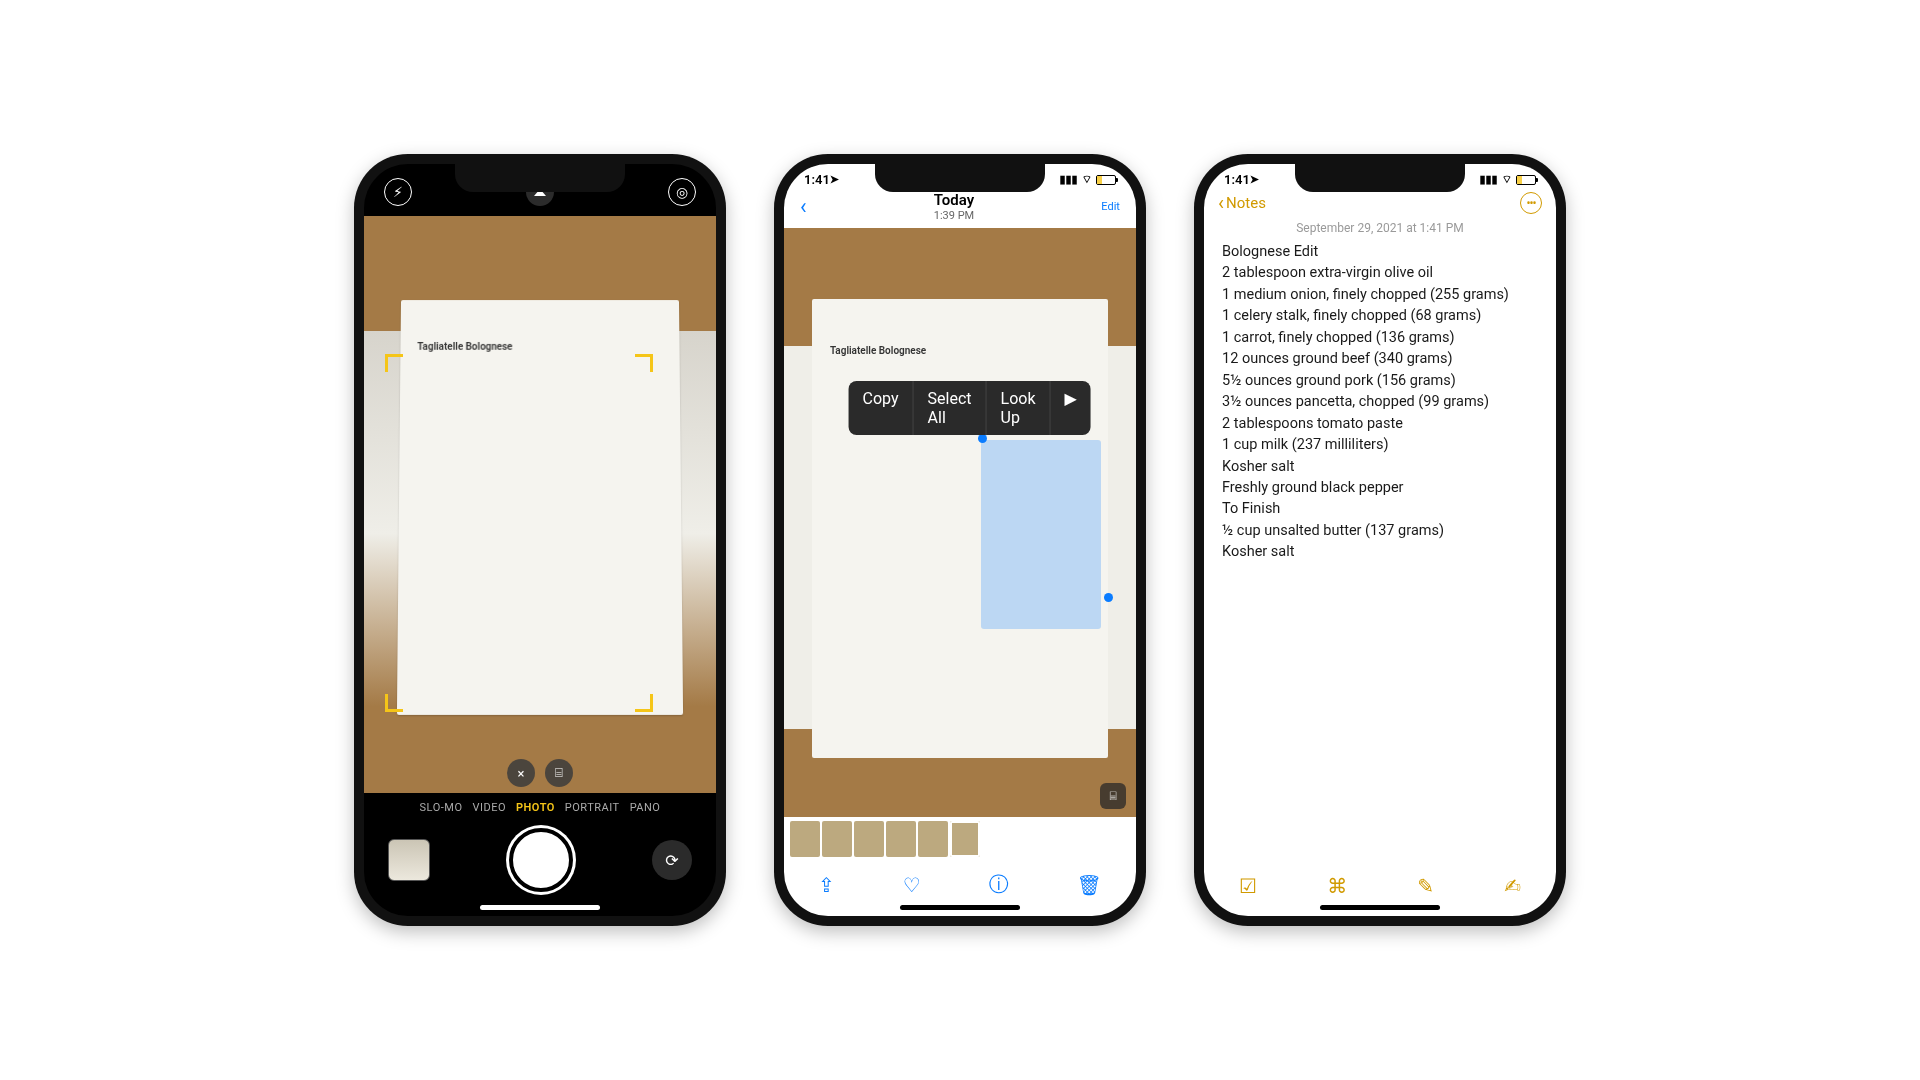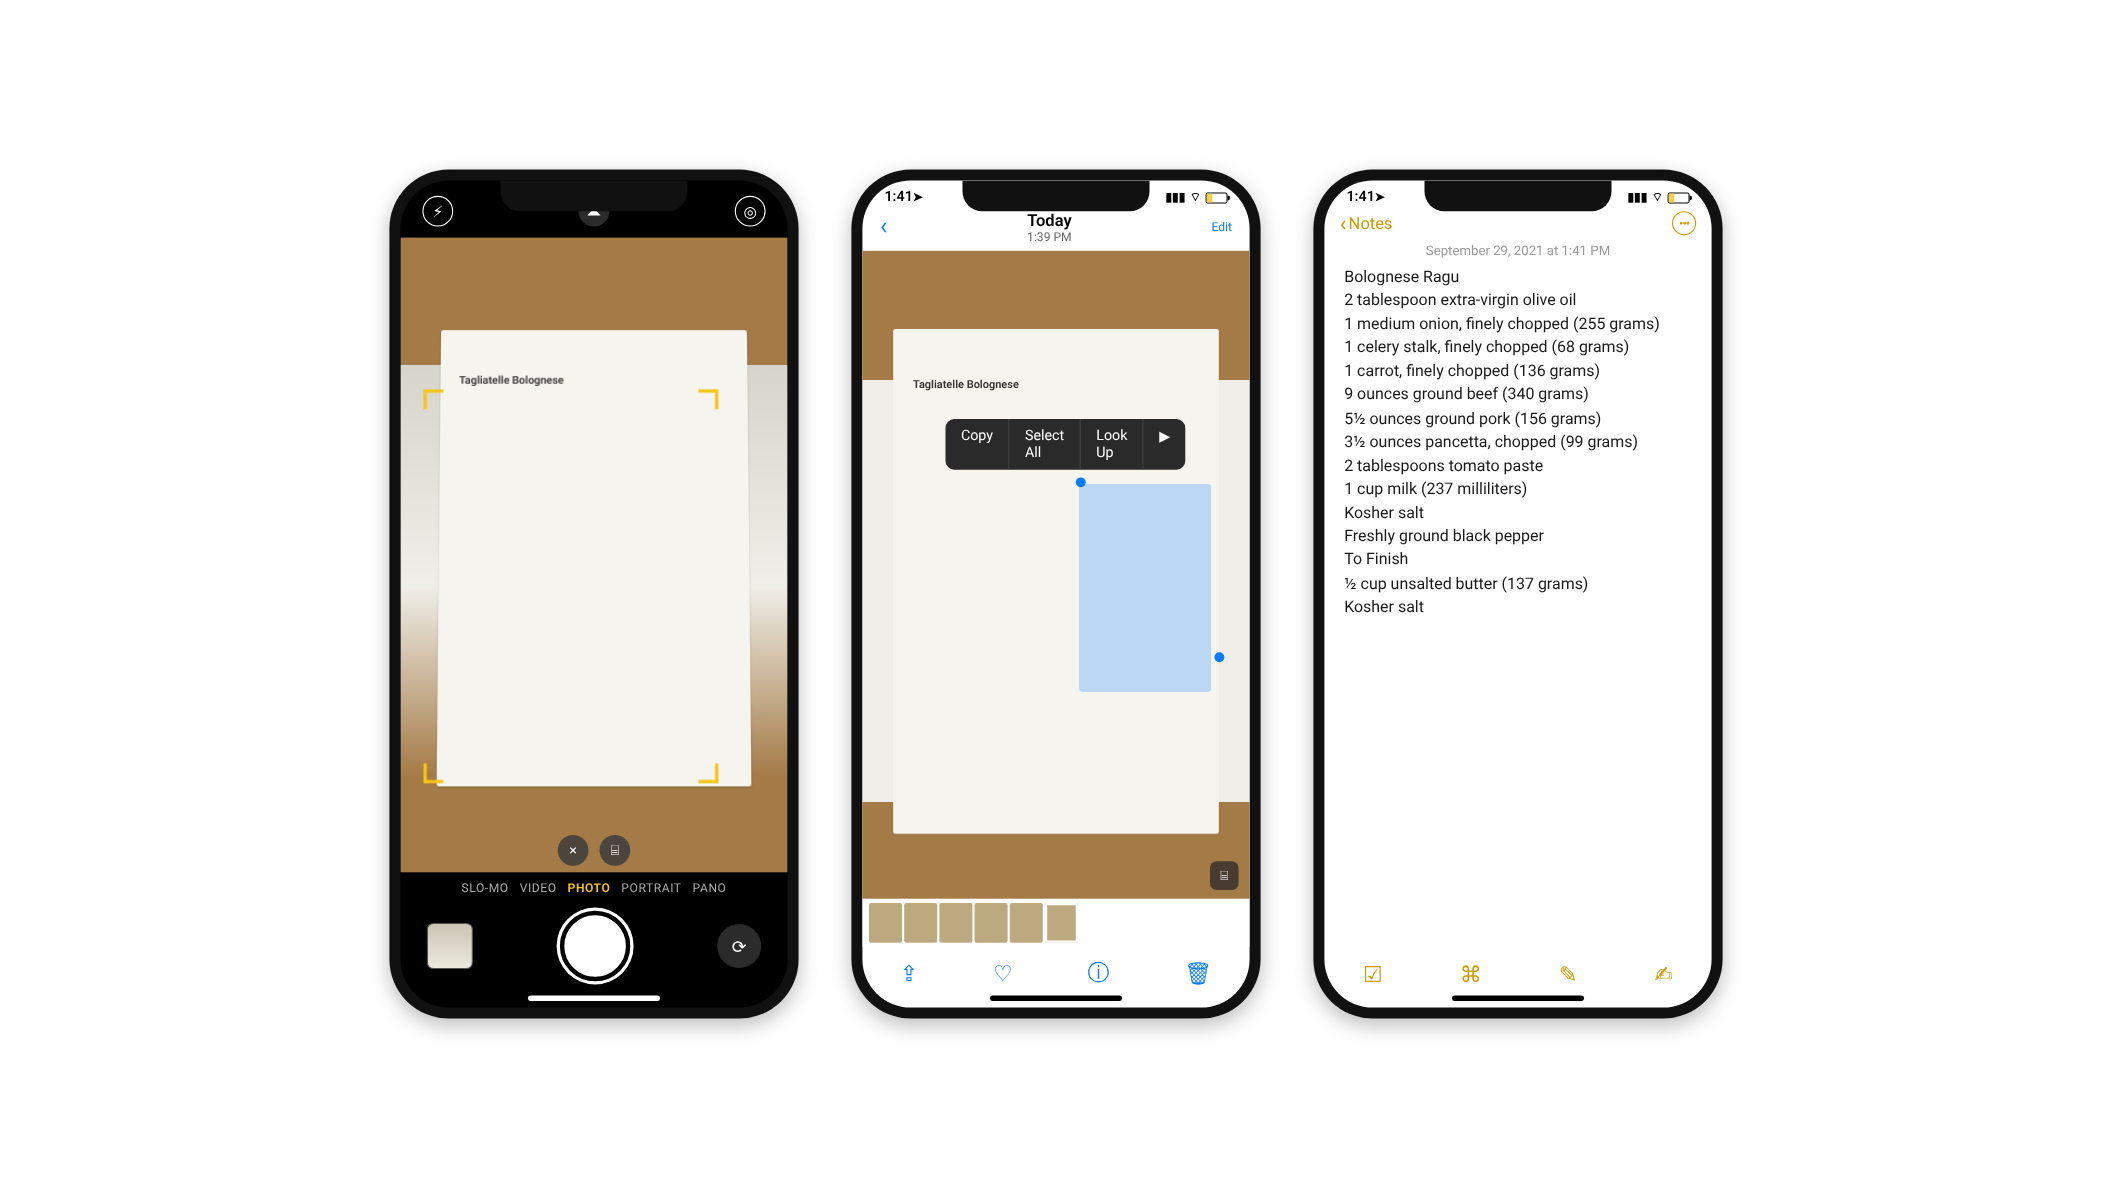--- a/index.html
+++ b/index.html
@@ -152,21 +152,21 @@
 .nav-title .s { font-size: 11px; color: #666; }
 .nav-edit { color: #0a7cff; font-size: 11px; }
 .photo-view {
   flex: 1; background: linear-gradient(180deg,#a47a46 0%, #a47a46 20%, #efeee8 20%, #efeee8 85%, #a47a46 85%);
   position: relative;
 }
 .context-menu {
   position: absolute; top: 26%; left: 50%; transform: translateX(-46%);
   display: flex;
   background: #2a2a2a; border-radius: 8px; overflow: hidden;
-  font-size: 13px;
+  font-size: 16px;
 }
 .context-menu div {
   padding: 8px 14px; color: #fff; border-right: 1px solid #444;
 }
 .context-menu div:last-child { border-right: none; }
 .sel-highlight {
   position: absolute; top: 36%; left: 56%;
   width: 34%; height: 32%;
   background: rgba(10,124,255,.24);
   border-radius: 3px;
@@ -347,26 +347,26 @@
       <span class="notes-back">
         <span class="chev">‹</span>
         <span>Notes</span>
       </span>
       <span class="notes-more">•••</span>
     </div>
 
     <div class="notes-date">September 29, 2021 at 1:41 PM</div>
 
     <div class="notes-body" id="notes-body">
-        <span class="line">Bolognese Ragu</span>
+        <span class="line">Bolognese Edit</span>
         <span class="line">2 tablespoon extra-virgin olive oil</span>
         <span class="line">1 medium onion, finely chopped (255 grams)</span>
         <span class="line">1 celery stalk, finely chopped (68 grams)</span>
         <span class="line">1 carrot, finely chopped (136 grams)</span>
-        <span class="line">9 ounces ground beef (340 grams)</span>
+        <span class="line">12 ounces ground beef (340 grams)</span>
         <span class="line">5½ ounces ground pork (156 grams)</span>
         <span class="line">3½ ounces pancetta, chopped (99 grams)</span>
         <span class="line">2 tablespoons tomato paste</span>
         <span class="line">1 cup milk (237 milliliters)</span>
         <span class="line">Kosher salt</span>
         <span class="line">Freshly ground black pepper</span>
         <span class="line">To Finish</span>
         <span class="line">½ cup unsalted butter (137 grams)</span>
         <span class="line">Kosher salt</span>
       </div>

